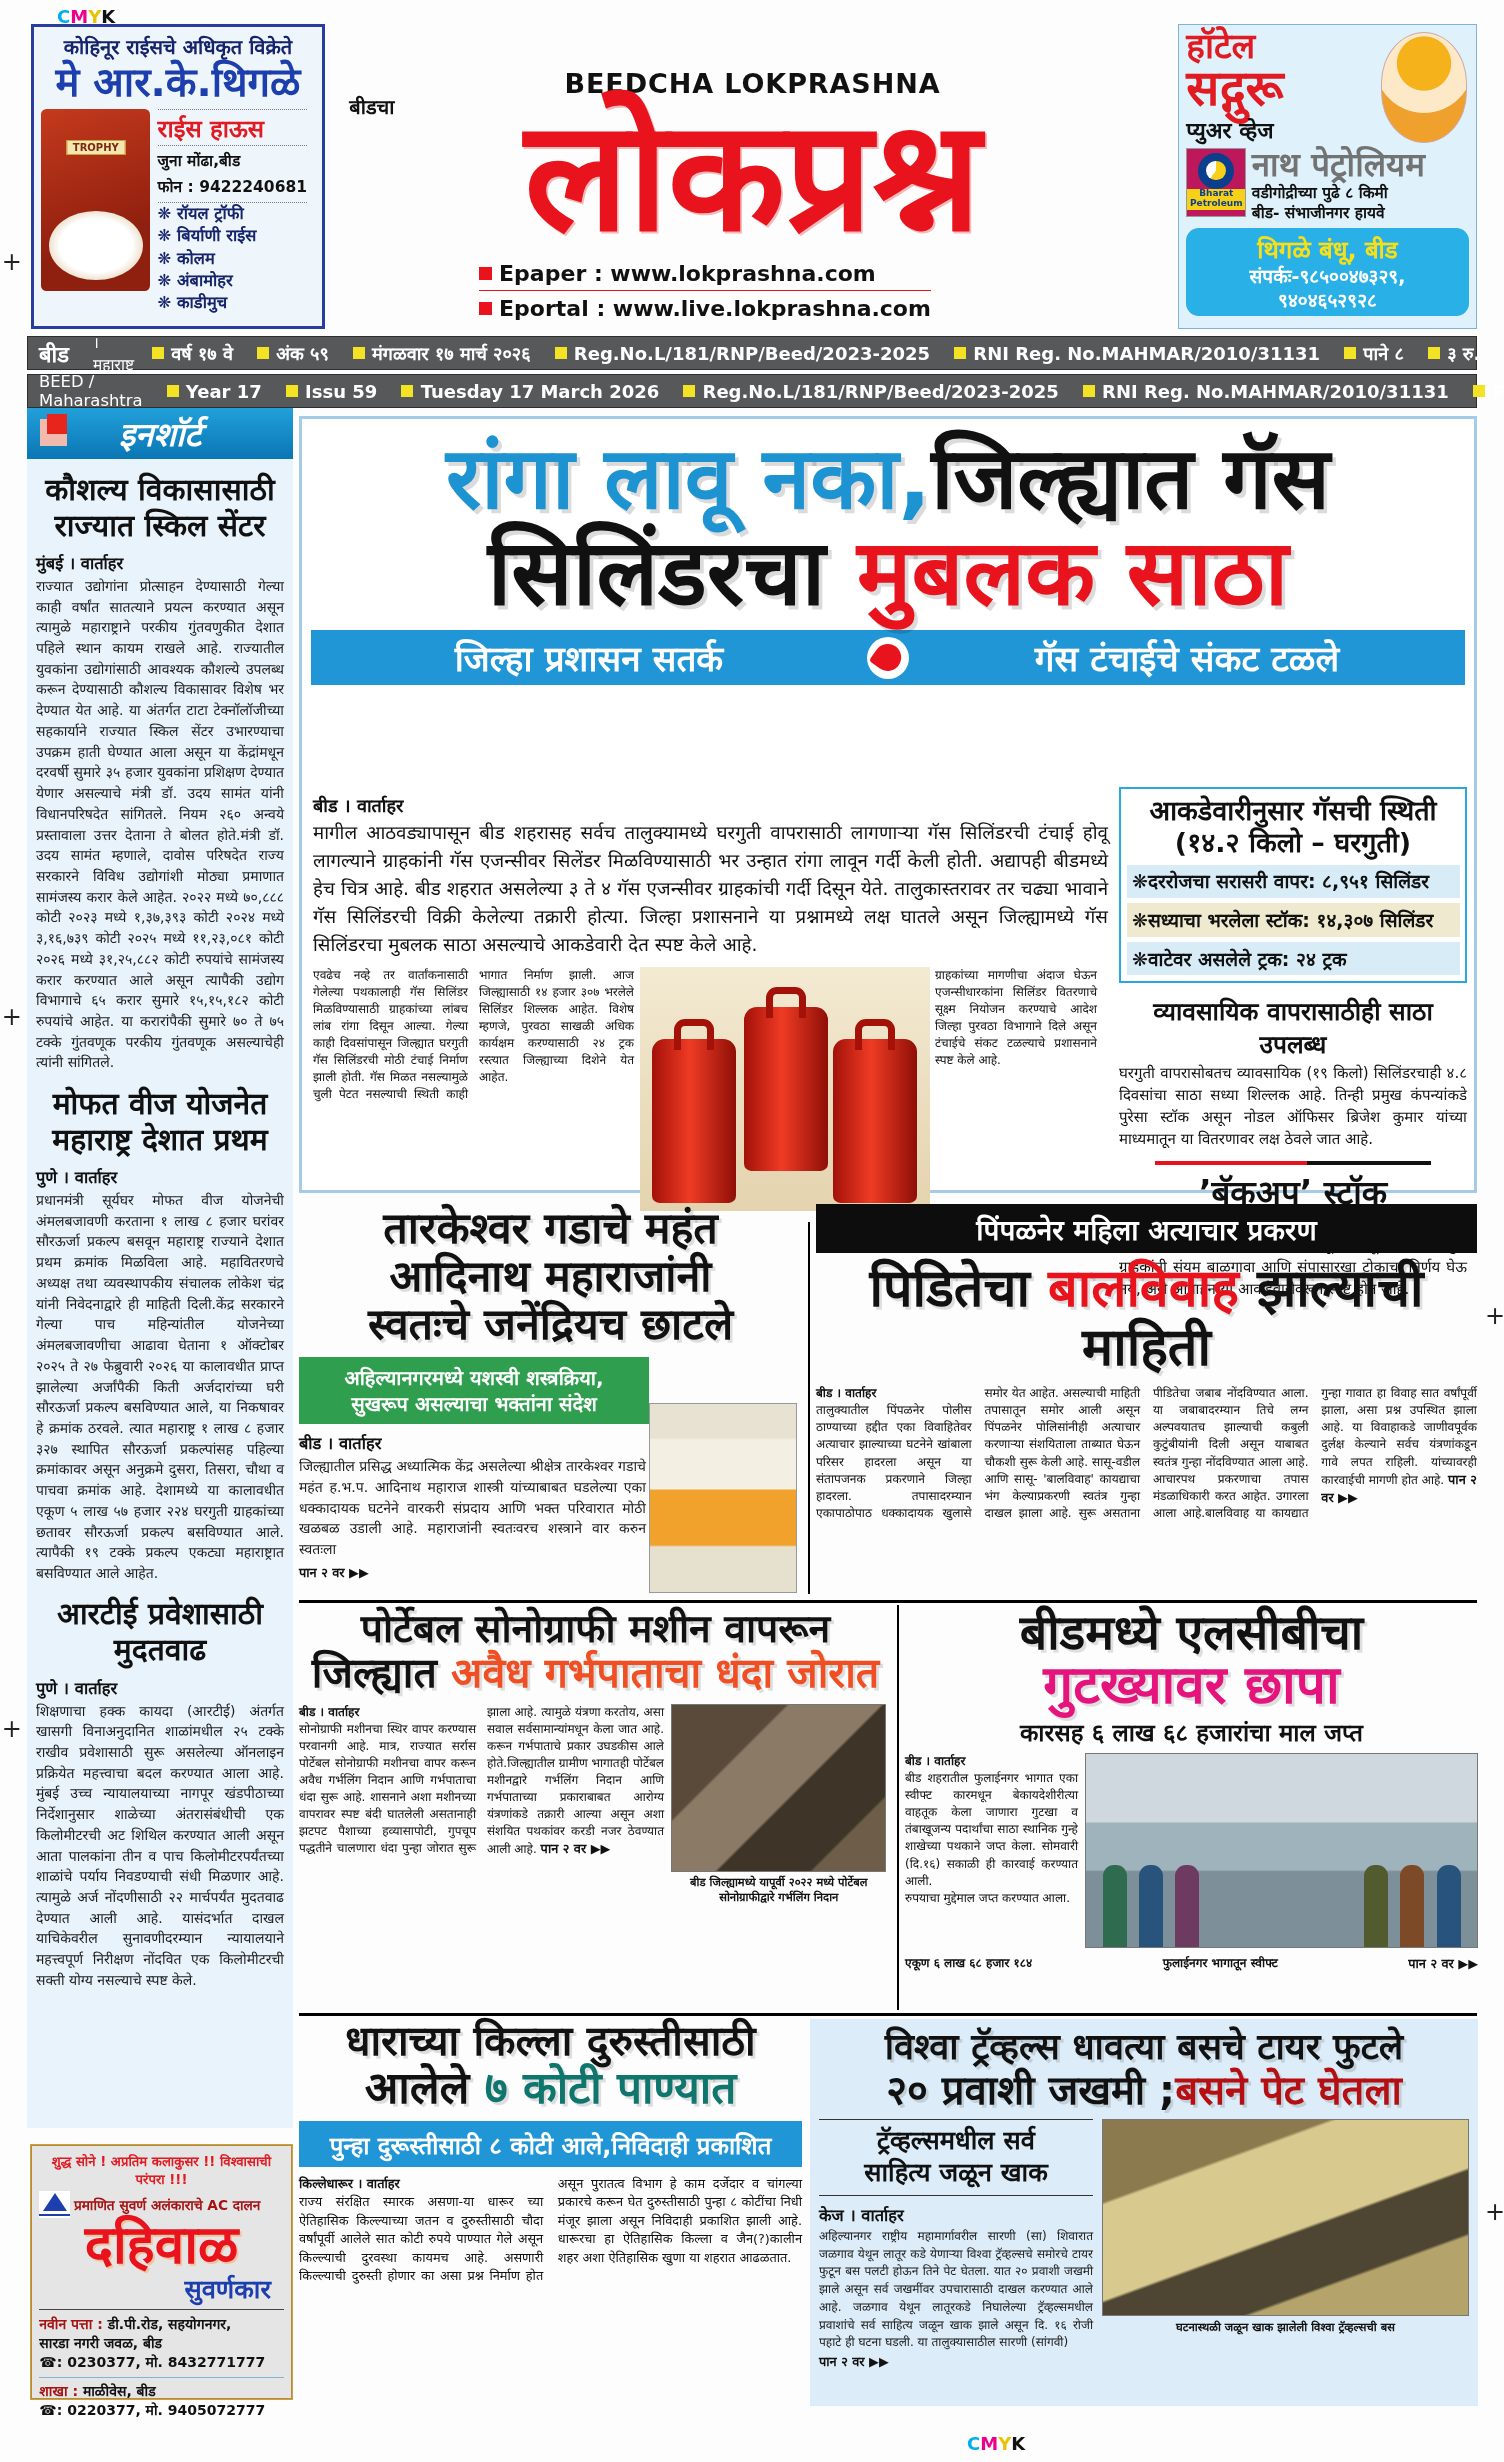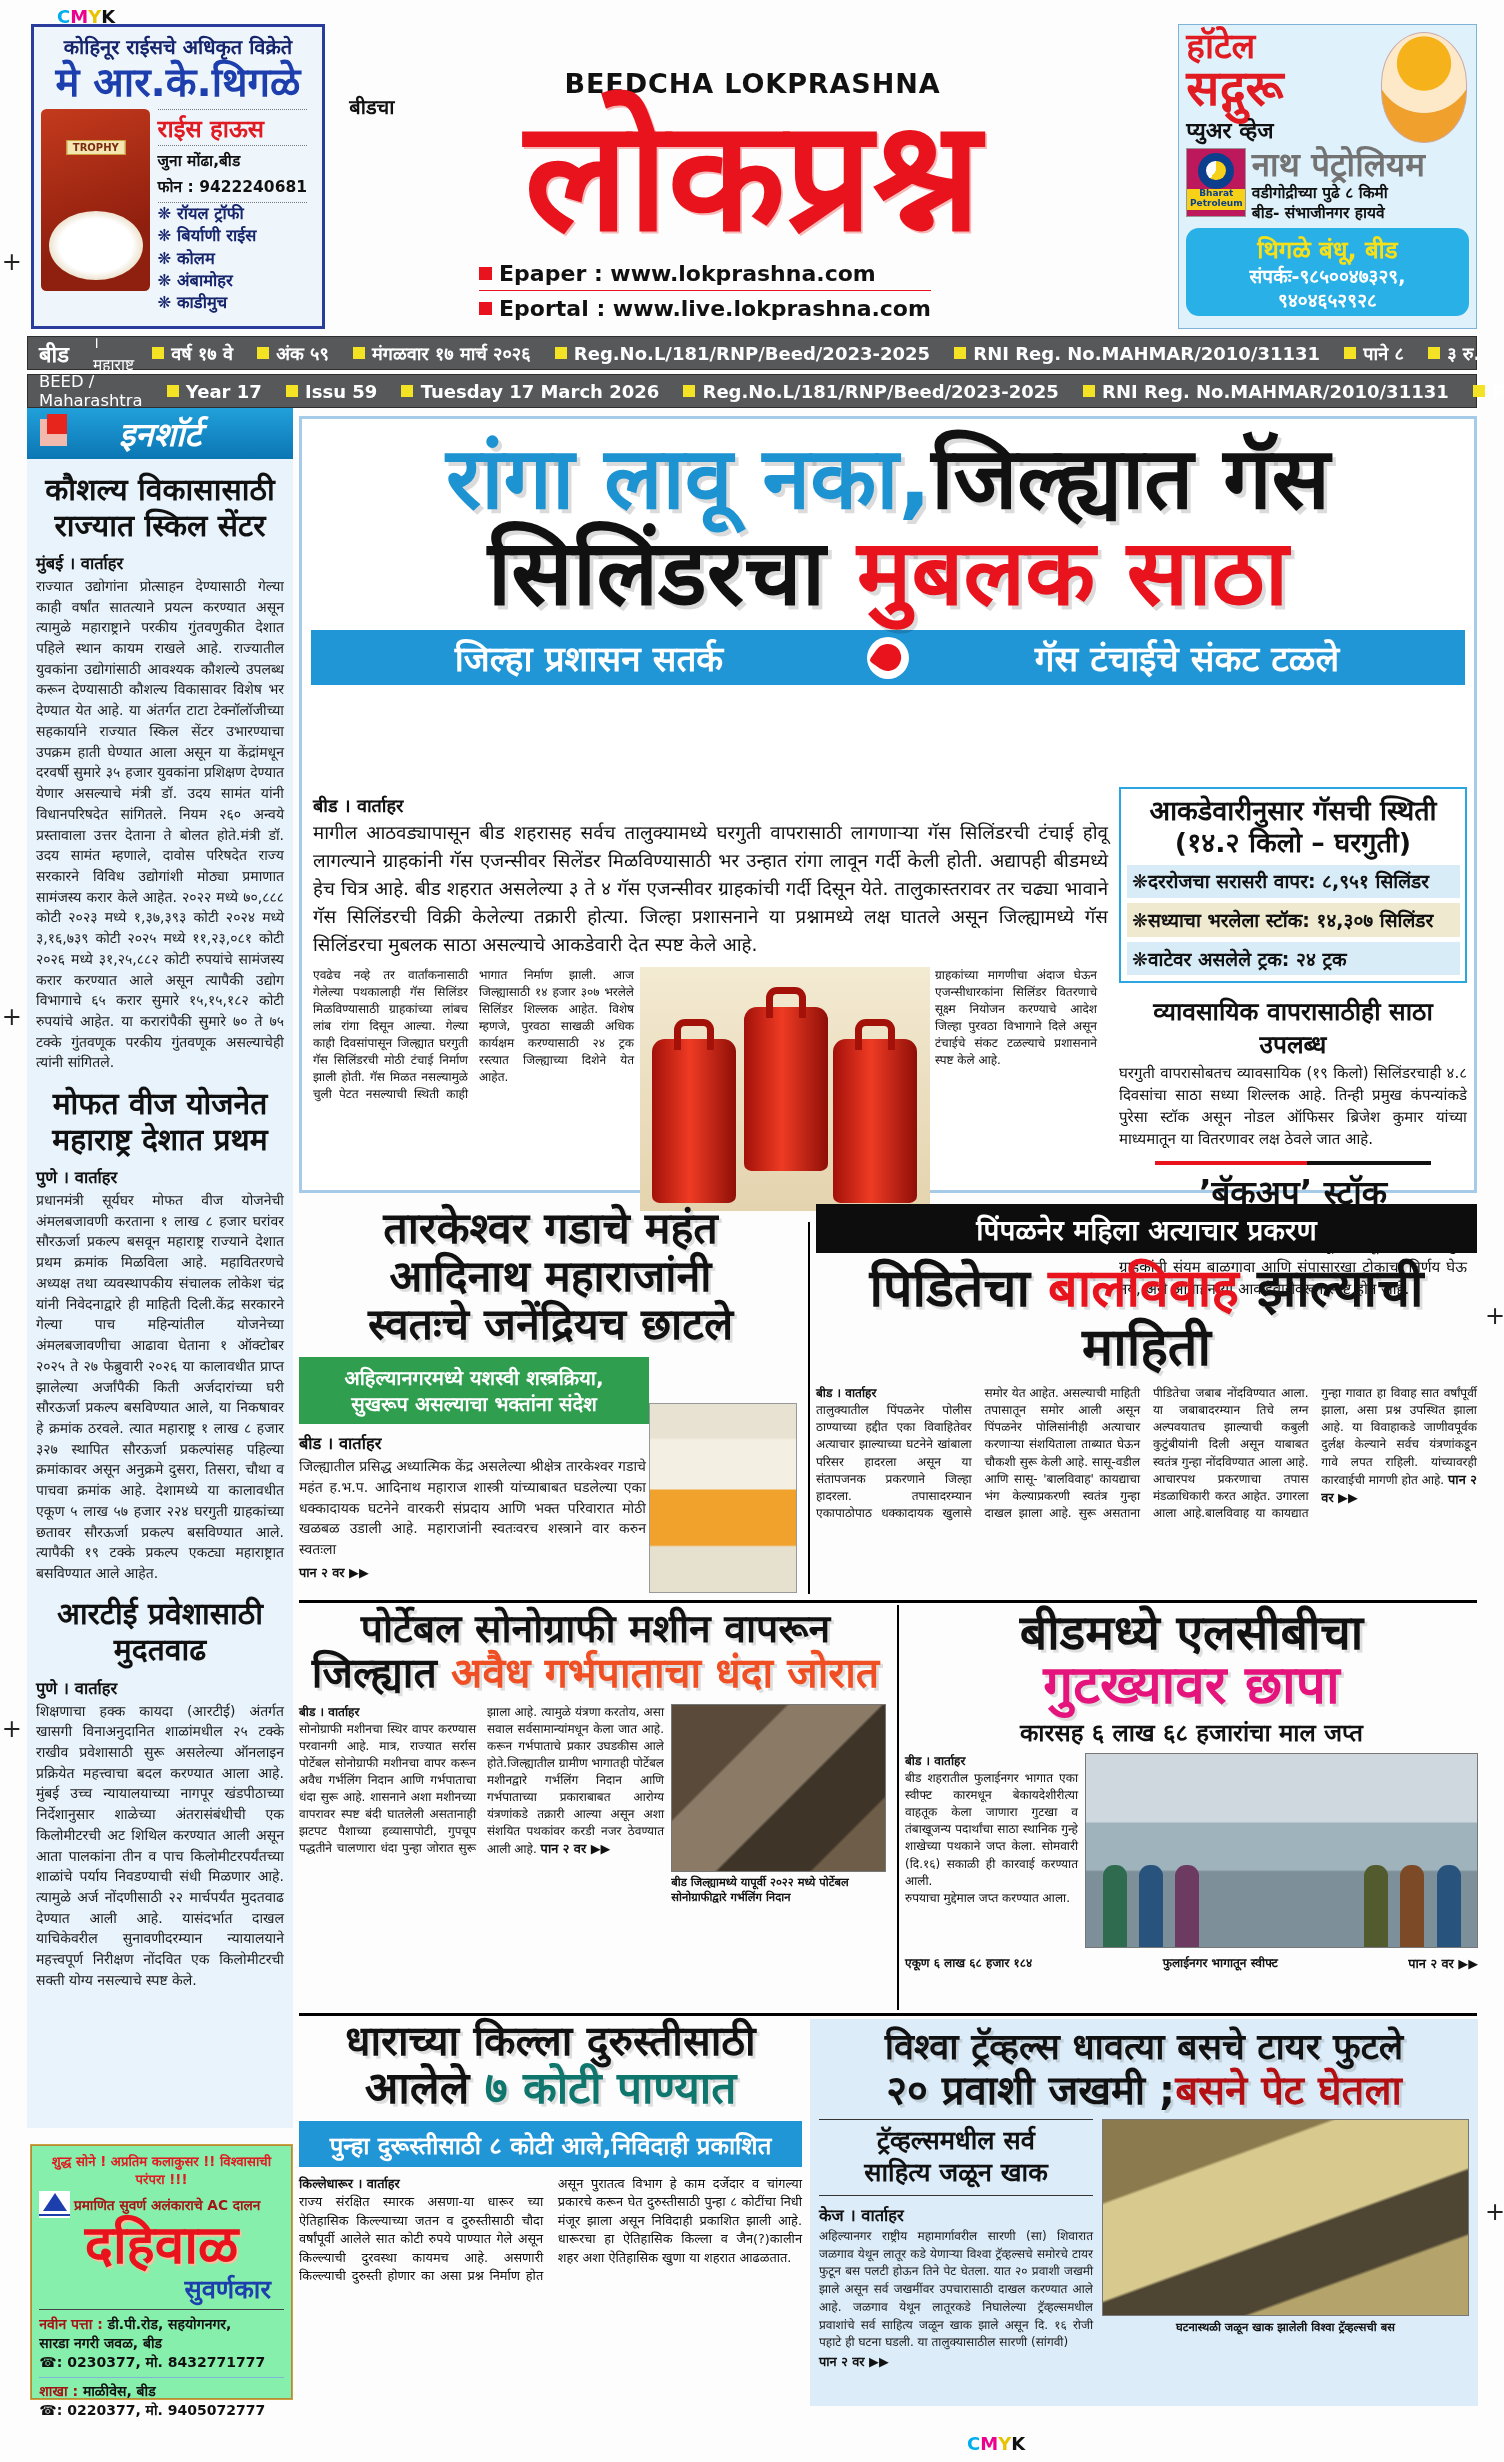--- a/index.html
+++ b/index.html
@@ -61,21 +61,21 @@
   .leftcol{left:27px;top:408px;width:266px;height:1720px;background:#e9f3fb;box-sizing:border-box;padding:0 9px;}
   .inshort{height:51px;margin:0 -9px;background:linear-gradient(#21a0da,#0b76b4);display:flex;align-items:center;justify-content:center;position:relative;}
   .inshort .t{color:#fff;font-size:33px;font-weight:bold;font-style:italic;}
   .inshort .ic{position:absolute;left:12.8px;top:11px;width:27px;height:27px;background:#f2b9ad;}
   .inshort .ic:after{content:"";position:absolute;left:7.3px;top:-5.5px;width:20px;height:20px;background:#e8251d;}
   .lc-art{margin-top:12.8px;}
   .lc-art .hd{font-size:30px;font-weight:bold;text-align:center;line-height:1.2;}
   .dl{font-weight:bold;font-size:16.4px;margin:7.3px 0 1.8px;}
   .bodytxt{font-size:14px;line-height:1.48;color:#1c1c1c;}
   
-  .ad-dahiwal{left:31px;top:2145px;width:261px;height:254px;border:1.8px solid #b58a3c;outline:0.9px solid #caa23c;background:#86efac;box-sizing:border-box;padding:5.5px 7.3px;}
+  .ad-dahiwal{left:31px;top:2145px;width:261px;height:254px;border:1.8px solid #b58a3c;outline:0.9px solid #caa23c;background:#e5e5e5;box-sizing:border-box;padding:5.5px 7.3px;}
   .ad-dahiwal .top{color:#e11b22;font-size:13.2px;font-weight:bold;text-align:center;}
   .bisrow{display:flex;align-items:center;margin-top:3.6px;}
   .bis{width:31px;height:27px;background:linear-gradient(#fff,#fff);position:relative;flex:none;}
   .bis:before{content:"";position:absolute;left:3.6px;top:1.8px;border-left:12px solid transparent;border-right:12px solid transparent;border-bottom:18px solid #1d3fae;}
   .bis:after{content:"";position:absolute;left:0;bottom:1.8px;width:31px;height:2.7px;background:#1d3fae;}
   .bisrow .c{color:#a51414;font-size:13.7px;font-weight:bold;padding-left:3.6px;}
   .ad-dahiwal .nm{color:#e8131c;font-size:53px;font-weight:bold;text-align:center;line-height:1.0;text-shadow:1.8px 1.8px 0 #f3c3a0;}
   .ad-dahiwal .sv{color:#1d3fae;font-size:25.5px;font-weight:bold;text-align:right;padding-right:12.8px;border-bottom:1.8px solid #444;padding-bottom:3.6px;}
   .ad-dahiwal .addr{font-size:14px;font-weight:bold;margin-top:5.5px;line-height:1.35;}
   .ad-dahiwal .lbl{color:#a51414;}
@@ -120,21 +120,21 @@
   .pimp .hd{font-size:52px;font-weight:bold;text-align:center;line-height:1.15;margin:5.5px 0 7.3px;text-shadow:2.7px 2.7px 0 rgba(0,0,0,.12);}
   .pimp .hd .red{color:#e8131c;}
   .cols4{column-count:4;column-gap:12.8px;font-size:12px;line-height:1.42;text-align:justify;}
   
   .sono{left:299px;top:1607px;width:593px;height:399px;}
   .sono .h1{font-size:39px;font-weight:bold;text-align:center;line-height:1.12;text-shadow:2.7px 2.7px 0 rgba(0,0,0,.12);}
   .sono .h2{font-size:41px;font-weight:bold;text-align:center;line-height:1.12;text-shadow:2.7px 2.7px 0 rgba(0,0,0,.12);}
   .sono .h2 .or{color:#f04f23;}
   .sonorow{display:flex;margin-top:7.3px;}
   .sonocols{width:365px;column-count:2;column-gap:11px;font-size:12px;line-height:1.42;text-align:justify;}
-  .sonopic{width:215px;margin-left:7.3px;}
+  .sonopic{width:215px;margin-left:7.3px;text-align:center;}
   .sonopic .ph{height:166px;background:linear-gradient(135deg,#5a4a3a 0 30%,#8a7a66 31% 55%,#3e3528 56% 80%,#6e5d48 81%);border:0.9px solid #777;}
   .cap{font-size:11.4px;font-weight:bold;line-height:1.3;margin-top:3.6px;}
   .lcb{left:905px;top:1607px;width:573px;height:399px;}
   .lcb .h1{font-size:48px;font-weight:bold;text-align:center;line-height:1.05;text-shadow:2.7px 2.7px 0 rgba(0,0,0,.12);}
   .lcb .h2{font-size:53px;font-weight:bold;text-align:center;color:#e5147d;line-height:1.05;text-shadow:2.7px 2.7px 0 rgba(0,0,0,.12);}
   .lcb .sub{font-size:24px;font-weight:bold;text-align:center;margin-top:1.8px;}
   .lcbrow{display:flex;margin-top:5.5px;}
   .lcbcol{width:173px;font-size:12px;line-height:1.42;text-align:justify;}
   .lcbpic{flex:1;margin-left:7.3px;height:193px;background:linear-gradient(180deg,#cfd8de 0 35%,#9fb3bd 36% 60%,#7d8f98 61%);border:0.9px solid #777;position:relative;}
   .person{position:absolute;bottom:0;width:24px;height:82px;border-radius:11px 11px 0 0;}

